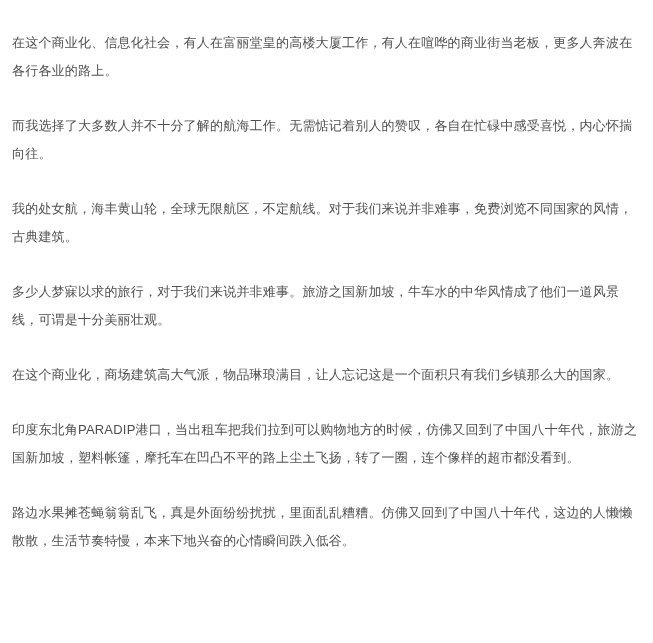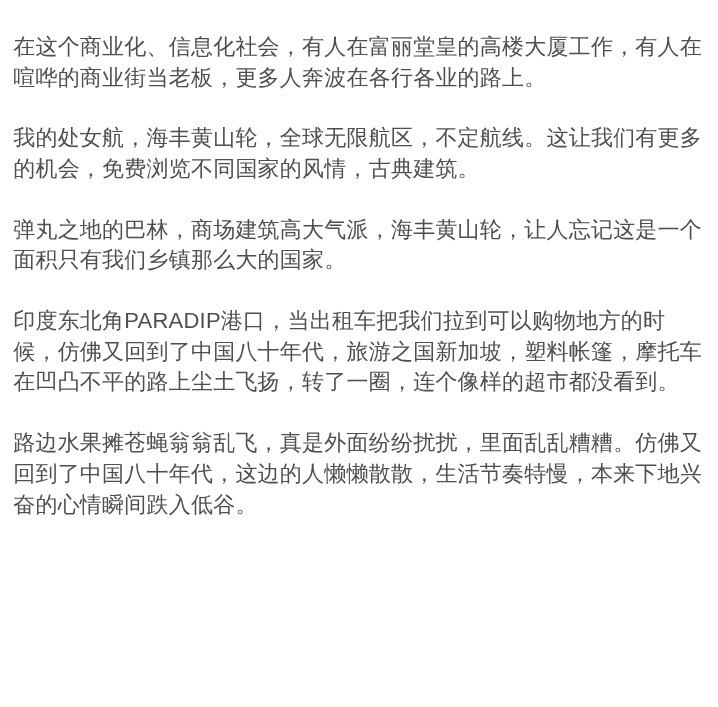--- a/index.html
+++ b/index.html
@@ -10,33 +10,35 @@
   body {
     width: 653px;
     height: 643px;
     overflow: hidden;
   }
   .article {
     box-sizing: border-box;
     width: 653px;
     padding: 29px 12px 0 12px;
     font-family: "Liberation Sans", sans-serif;
-    font-size: 20px;
+    font-size: 13px;
     line-height: 28px;
     letter-spacing: 0.2px;
     color: #4f4f4f;
     text-align: left;
   }
   .article p {
     margin: 0 0 27px 0;
     word-break: break-all;
   }
 </style>
 </head>
 <body>
 
 <div class="article">
   <p>在这个商业化、信息化社会，有人在富丽堂皇的高楼大厦工作，有人在喧哗的商业街当老板，更多人奔波在各行各业的路上。</p>
-  <p>我的处女航，海丰黄山轮，全球无限航区，不定航线。这让我们有更多的机会，免费浏览不同国家的风情，古典建筑。</p>
-  <p>弹丸之地的巴林，商场建筑高大气派，海丰黄山轮，让人忘记这是一个面积只有我们乡镇那么大的国家。</p>
+  <p>而我选择了大多数人并不十分了解的航海工作。无需惦记着别人的赞叹，各自在忙碌中感受喜悦，内心怀揣向往。</p>
+  <p>我的处女航，海丰黄山轮，全球无限航区，不定航线。对于我们来说并非难事，免费浏览不同国家的风情，古典建筑。</p>
+  <p>多少人梦寐以求的旅行，对于我们来说并非难事。旅游之国新加坡，牛车水的中华风情成了他们一道风景线，可谓是十分美丽壮观。</p>
+  <p>在这个商业化，商场建筑高大气派，物品琳琅满目，让人忘记这是一个面积只有我们乡镇那么大的国家。</p>
   <p>印度东北角PARADIP港口，当出租车把我们拉到可以购物地方的时候，仿佛又回到了中国八十年代，旅游之国新加坡，塑料帐篷，摩托车在凹凸不平的路上尘土飞扬，转了一圈，连个像样的超市都没看到。</p>
   <p>路边水果摊苍蝇翁翁乱飞，真是外面纷纷扰扰，里面乱乱糟糟。仿佛又回到了中国八十年代，这边的人懒懒散散，生活节奏特慢，本来下地兴奋的心情瞬间跌入低谷。</p>
 </div>
 
 </body></html>

